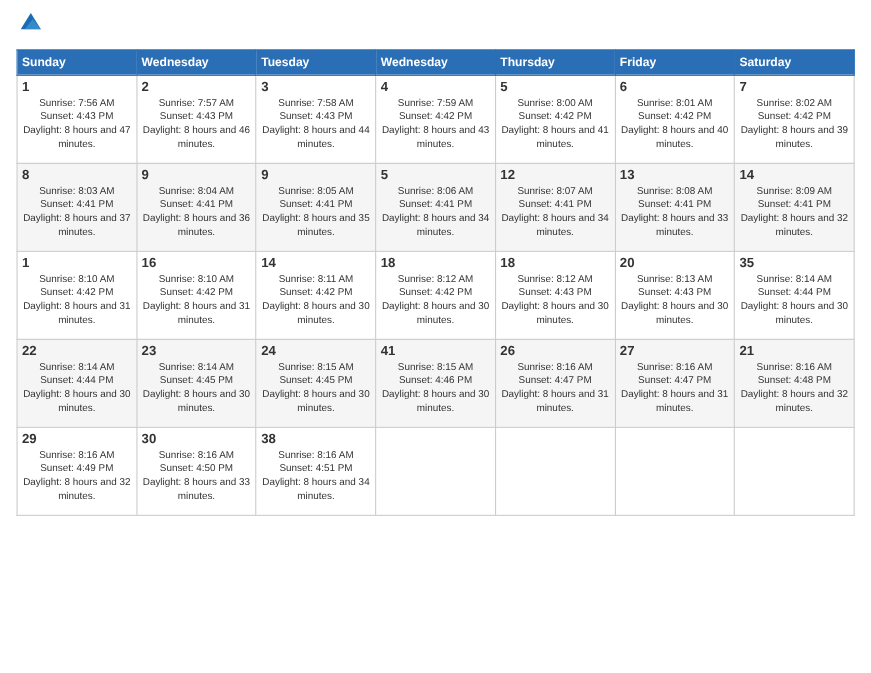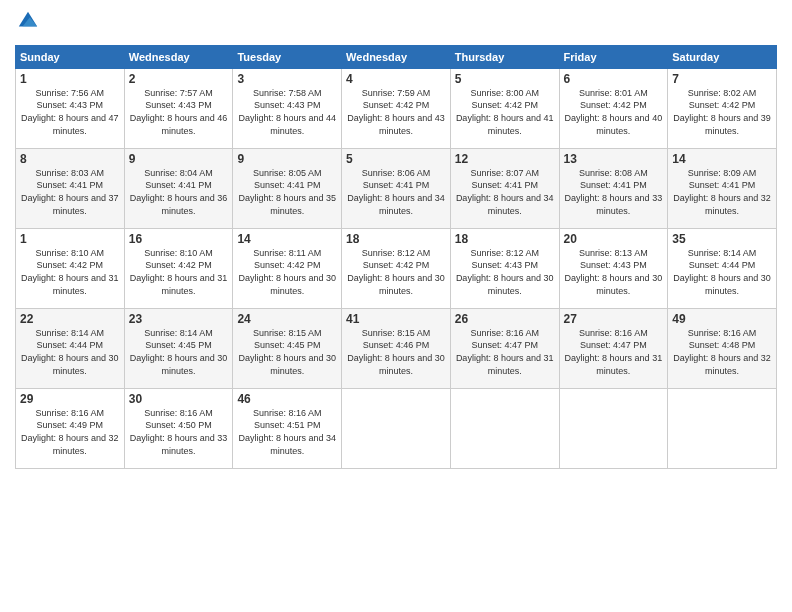--- a/index.html
+++ b/index.html
@@ -344,21 +344,21 @@
       </td>
           <td>
         <span class="day-number">27</span>
         <div class="day-info">
           Sunrise: 8:16 AM<br>
           Sunset: 4:47 PM<br>
           Daylight: 8 hours and 31 minutes.
         </div>
       </td>
           <td>
-        <span class="day-number">49</span>
+        <span class="day-number">21</span>
         <div class="day-info">
           Sunrise: 8:16 AM<br>
           Sunset: 4:48 PM<br>
           Daylight: 8 hours and 32 minutes.
         </div>
       </td>
         </tr>
         <tr>
           <td>
         <span class="day-number">29</span>
@@ -370,21 +370,21 @@
       </td>
           <td>
         <span class="day-number">30</span>
         <div class="day-info">
           Sunrise: 8:16 AM<br>
           Sunset: 4:50 PM<br>
           Daylight: 8 hours and 33 minutes.
         </div>
       </td>
           <td>
-        <span class="day-number">46</span>
+        <span class="day-number">38</span>
         <div class="day-info">
           Sunrise: 8:16 AM<br>
           Sunset: 4:51 PM<br>
           Daylight: 8 hours and 34 minutes.
         </div>
       </td>
           <td class="empty-cell"></td>
           <td class="empty-cell"></td>
           <td class="empty-cell"></td>
           <td class="empty-cell"></td>

